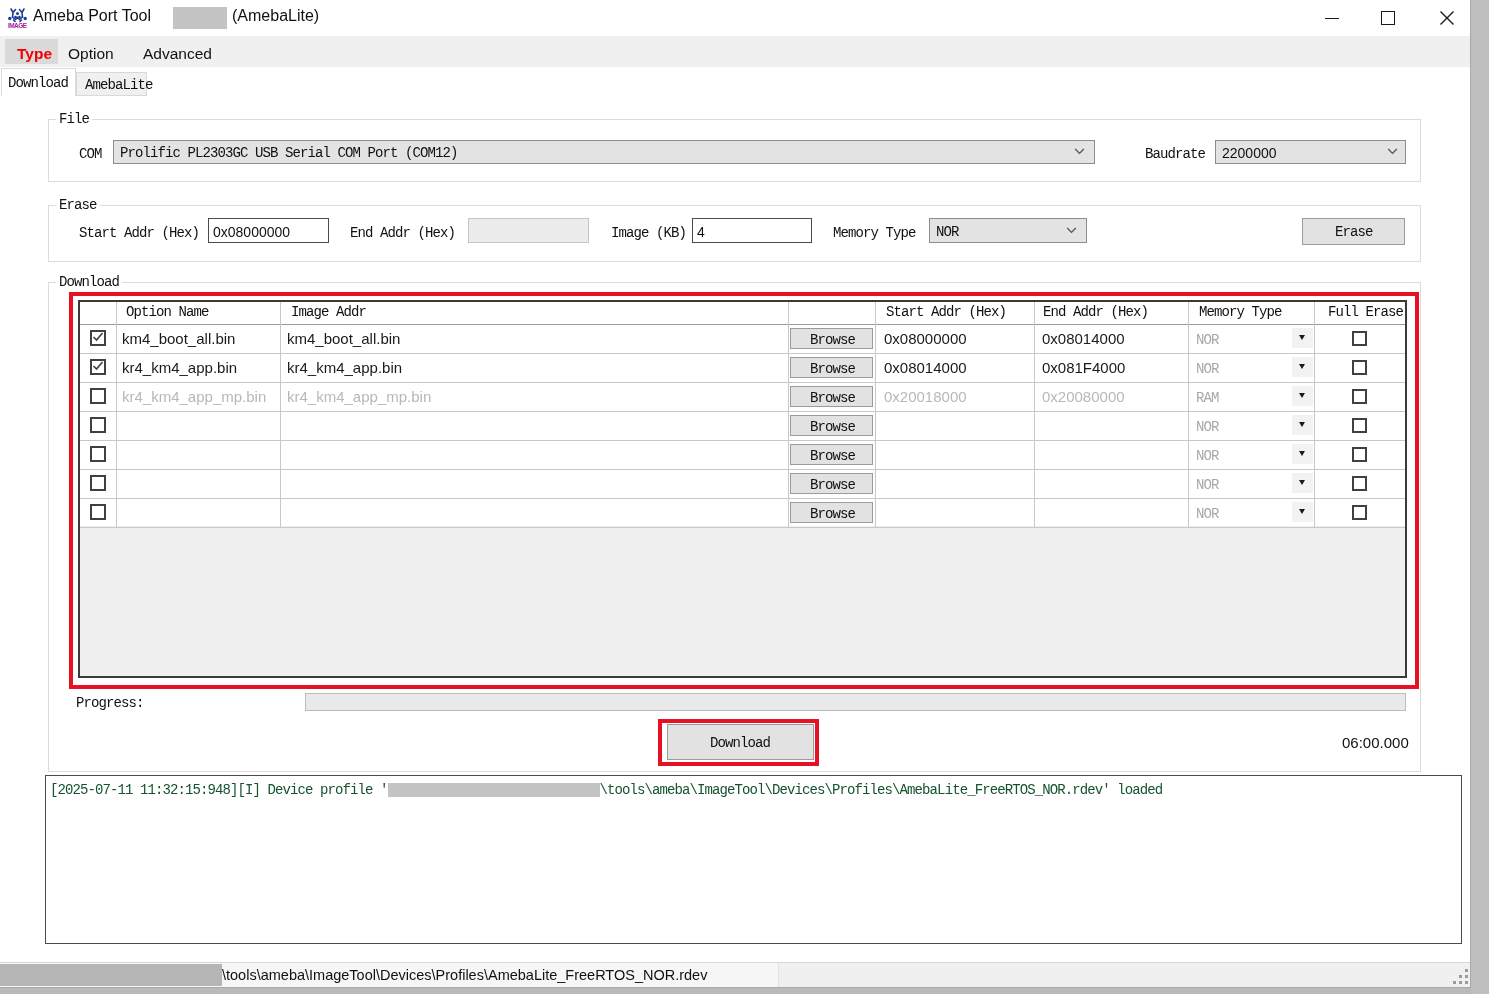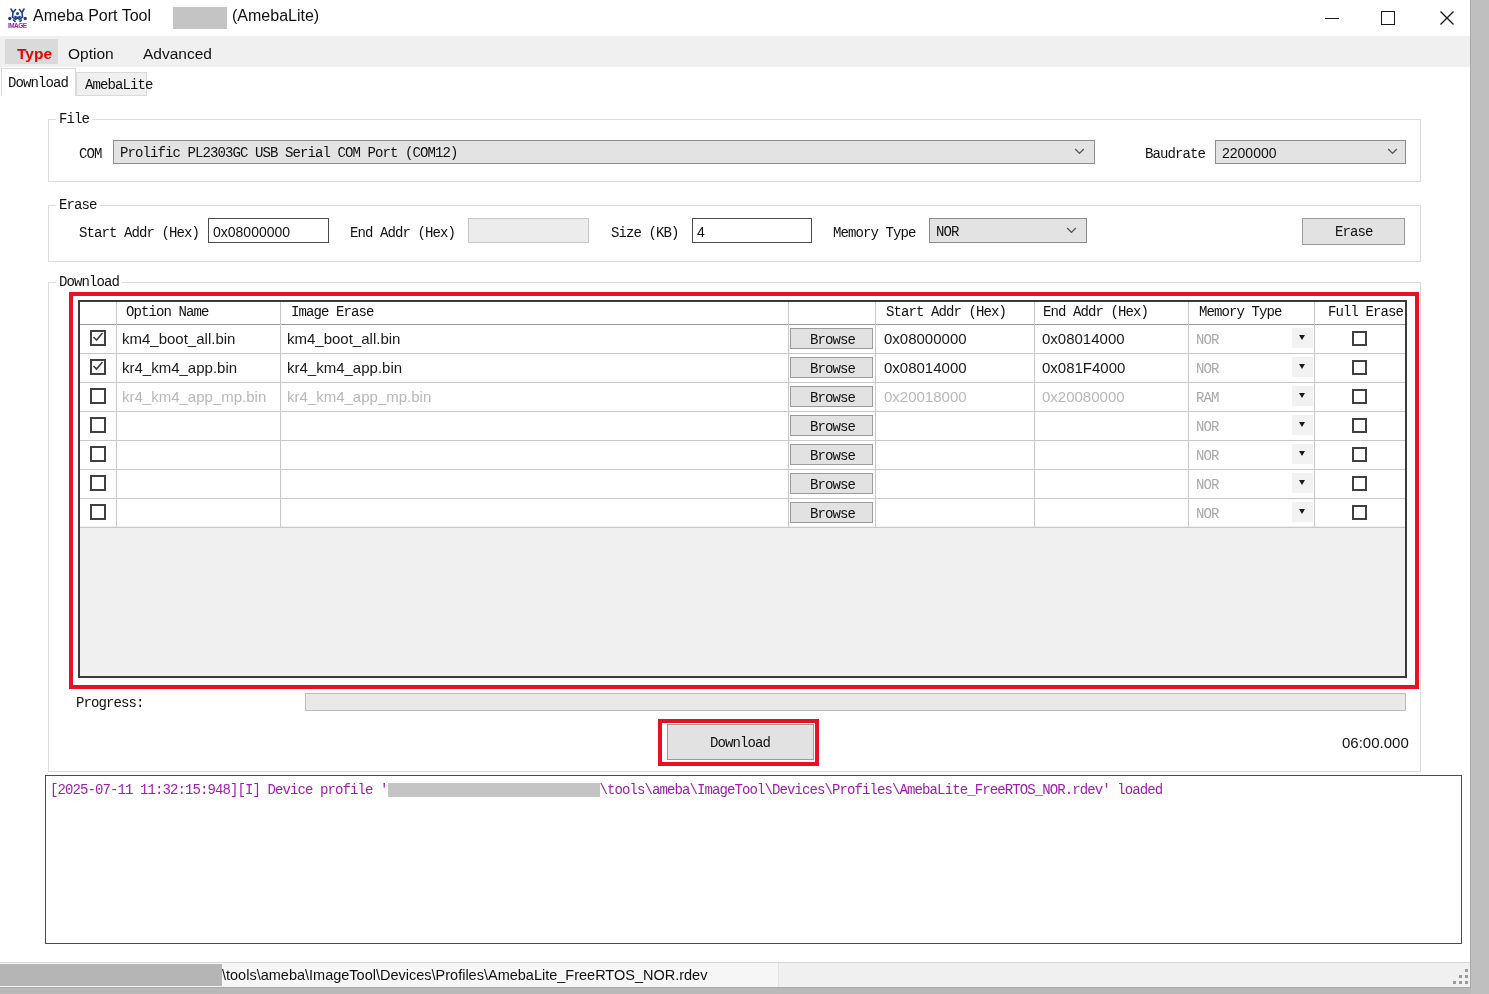--- a/index.html
+++ b/index.html
@@ -1,18 +1,18 @@
 <!DOCTYPE html>
 <html><head><meta charset="utf-8">
 <style>
 html,body{margin:0;padding:0;}
 body{width:1489px;height:994px;position:relative;background:#fff;overflow:hidden;
      font-family:"Liberation Sans",sans-serif;}
 .abs{position:absolute;}
-.mono{font-family:"Liberation Mono",monospace;font-size:14px;letter-spacing:-0.9px;color:#a21caf;line-height:16px;white-space:pre;}
+.mono{font-family:"Liberation Mono",monospace;font-size:14px;letter-spacing:-0.9px;color:#14532d;line-height:16px;white-space:pre;}
 .grouplbl{font-family:"Liberation Mono",monospace;font-size:14px;letter-spacing:-0.9px;color:#111;background:#fff;padding:0 3px;line-height:15px;}
 .gbox{border:1px solid #dcdcdc;}
 .combo{background:#e3e3e3;border:1px solid #8c8c8c;}
 .btn{background:#e2e2e2;border:1px solid #9b9b9b;text-align:center;}
 .cb{background:#fff;border:2px solid #404040;}
 </style></head>
 <body>
 <div class="abs" style="left:1471px;top:0;width:18px;height:994px;background:#bfbfbf;"></div>
 <div class="abs" style="left:0;top:988px;width:1471px;height:6px;background:#b9b9b9;"></div>
 <div class="abs" style="left:1470px;top:0;width:1px;height:988px;background:#a8a8a8;"></div>
@@ -62,21 +62,21 @@
 <svg class="abs" style="left:1387px;top:148px" width="11" height="7" viewBox="0 0 11 7">
     <path d="M1.2 1 L5.5 5.4 L9.8 1" stroke="#555" stroke-width="1.3" fill="none"></path>
   </svg>
 <div class="abs gbox" style="left:48px;top:205px;width:1371px;height:55px;"></div>
 <div class="abs grouplbl" style="left:56px;top:198px;">Erase</div>
 <div class="abs" style="left:79px;top:225px;font-family:&quot;Liberation Mono&quot;,monospace;font-size:14px;color:#111;font-weight:normal;white-space:pre;line-height:16px;letter-spacing:-0.9px;">Start Addr (Hex)</div>
 <div class="abs" style="left:208px;top:218px;width:121px;height:25px;background:#fff;border:1px solid #4a4a4a;box-sizing:border-box;"></div>
 <div class="abs" style="left:213px;top:224px;font-family:&quot;Liberation Sans&quot;,sans-serif;font-size:14px;color:#111;font-weight:normal;white-space:pre;line-height:16px;">0x08000000</div>
 <div class="abs" style="left:350px;top:225px;font-family:&quot;Liberation Mono&quot;,monospace;font-size:14px;color:#111;font-weight:normal;white-space:pre;line-height:16px;letter-spacing:-0.9px;">End Addr (Hex)</div>
 <div class="abs" style="left:468px;top:218px;width:121px;height:25px;background:#ececec;border:1px solid #c6c6c6;box-sizing:border-box;"></div>
-<div class="abs" style="left:611px;top:225px;font-family:&quot;Liberation Mono&quot;,monospace;font-size:14px;color:#111;font-weight:normal;white-space:pre;line-height:16px;letter-spacing:-0.9px;">Size (KB)</div>
+<div class="abs" style="left:611px;top:225px;font-family:&quot;Liberation Mono&quot;,monospace;font-size:14px;color:#111;font-weight:normal;white-space:pre;line-height:16px;letter-spacing:-0.9px;">Image (KB)</div>
 <div class="abs" style="left:692px;top:218px;width:120px;height:25px;background:#fff;border:1px solid #4a4a4a;box-sizing:border-box;"></div>
 <div class="abs" style="left:697px;top:224px;font-family:&quot;Liberation Sans&quot;,sans-serif;font-size:14px;color:#111;font-weight:normal;white-space:pre;line-height:16px;">4</div>
 <div class="abs" style="left:833px;top:225px;font-family:&quot;Liberation Mono&quot;,monospace;font-size:14px;color:#111;font-weight:normal;white-space:pre;line-height:16px;letter-spacing:-0.9px;">Memory Type</div>
 <div class="abs combo" style="left:929px;top:218px;width:158px;height:25px;box-sizing:border-box;"></div>
 <div class="abs" style="left:936px;top:224px;font-family:&quot;Liberation Mono&quot;,monospace;font-size:14px;color:#111;font-weight:normal;white-space:pre;line-height:16px;letter-spacing:-0.9px;">NOR</div>
 <svg class="abs" style="left:1066px;top:227px" width="11" height="7" viewBox="0 0 11 7">
     <path d="M1.2 1 L5.5 5.4 L9.8 1" stroke="#555" stroke-width="1.3" fill="none"></path>
   </svg>
 <div class="abs btn" style="left:1302px;top:218px;width:103px;height:27px;box-sizing:border-box;line-height:25px;"></div>
 <div class="abs" style="left:1335px;top:224px;font-family:&quot;Liberation Mono&quot;,monospace;font-size:14px;color:#111;font-weight:normal;white-space:pre;line-height:16px;letter-spacing:-0.9px;">Erase</div>
@@ -94,21 +94,21 @@
 <div class="abs" style="left:80px;top:498px;width:1325px;height:1px;background:#c8c8c8;"></div>
 <div class="abs" style="left:80px;top:527px;width:1325px;height:1px;background:#c8c8c8;"></div>
 <div class="abs" style="left:116px;top:302px;width:1px;height:225px;background:#c8c8c8;"></div>
 <div class="abs" style="left:280px;top:302px;width:1px;height:225px;background:#c8c8c8;"></div>
 <div class="abs" style="left:788px;top:302px;width:1px;height:225px;background:#c8c8c8;"></div>
 <div class="abs" style="left:875px;top:302px;width:1px;height:225px;background:#c8c8c8;"></div>
 <div class="abs" style="left:1034px;top:302px;width:1px;height:225px;background:#c8c8c8;"></div>
 <div class="abs" style="left:1188px;top:302px;width:1px;height:225px;background:#c8c8c8;"></div>
 <div class="abs" style="left:1314px;top:302px;width:1px;height:225px;background:#c8c8c8;"></div>
 <div class="abs" style="left:126px;top:304px;font-family:&quot;Liberation Mono&quot;,monospace;font-size:14px;color:#111;font-weight:normal;white-space:pre;line-height:16px;letter-spacing:-0.9px;">Option Name</div>
-<div class="abs" style="left:291px;top:304px;font-family:&quot;Liberation Mono&quot;,monospace;font-size:14px;color:#111;font-weight:normal;white-space:pre;line-height:16px;letter-spacing:-0.9px;">Image Erase</div>
+<div class="abs" style="left:291px;top:304px;font-family:&quot;Liberation Mono&quot;,monospace;font-size:14px;color:#111;font-weight:normal;white-space:pre;line-height:16px;letter-spacing:-0.9px;">Image Addr</div>
 <div class="abs" style="left:886px;top:304px;font-family:&quot;Liberation Mono&quot;,monospace;font-size:14px;color:#111;font-weight:normal;white-space:pre;line-height:16px;letter-spacing:-0.9px;">Start Addr (Hex)</div>
 <div class="abs" style="left:1043px;top:304px;font-family:&quot;Liberation Mono&quot;,monospace;font-size:14px;color:#111;font-weight:normal;white-space:pre;line-height:16px;letter-spacing:-0.9px;">End Addr (Hex)</div>
 <div class="abs" style="left:1199px;top:304px;font-family:&quot;Liberation Mono&quot;,monospace;font-size:14px;color:#111;font-weight:normal;white-space:pre;line-height:16px;letter-spacing:-0.9px;">Memory Type</div>
 <div class="abs" style="left:1328px;top:304px;font-family:&quot;Liberation Mono&quot;,monospace;font-size:14px;color:#111;font-weight:normal;white-space:pre;line-height:16px;letter-spacing:-0.9px;">Full Erase</div>
 <div class="abs cb" style="left:90px;top:330px;width:12px;height:12px;"></div>
 <svg class="abs" style="left:92px;top:331px" width="12" height="12" viewBox="0 0 12 12">
     <path d="M1.5 6 L4.5 9 L10.5 2" stroke="#3f3f3f" stroke-width="1.6" fill="none"></path>
   </svg>
 <div class="abs" style="left:122px;top:330px;font-family:&quot;Liberation Sans&quot;,sans-serif;font-size:15px;color:#1a1a1a;font-weight:normal;white-space:pre;line-height:17px;">km4_boot_all.bin</div>
 <div class="abs" style="left:287px;top:330px;font-family:&quot;Liberation Sans&quot;,sans-serif;font-size:15px;color:#1a1a1a;font-weight:normal;white-space:pre;line-height:17px;">km4_boot_all.bin</div>

